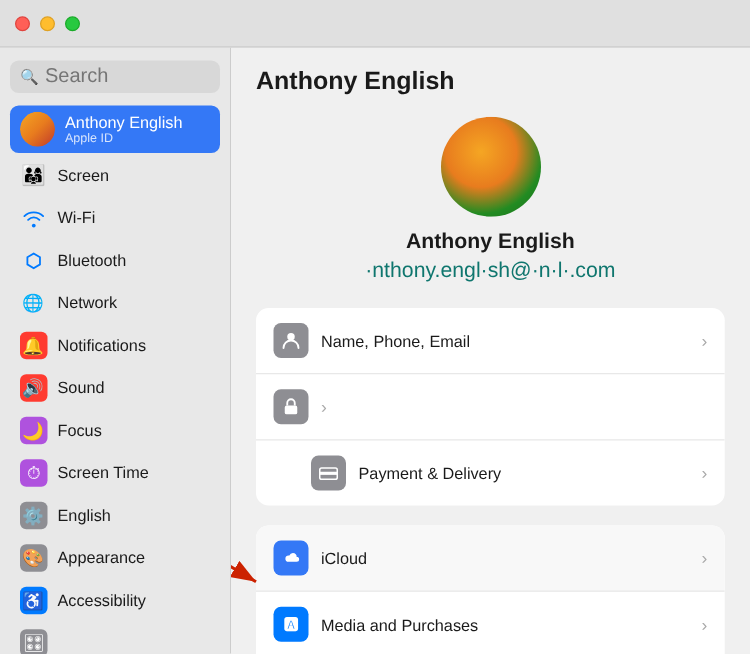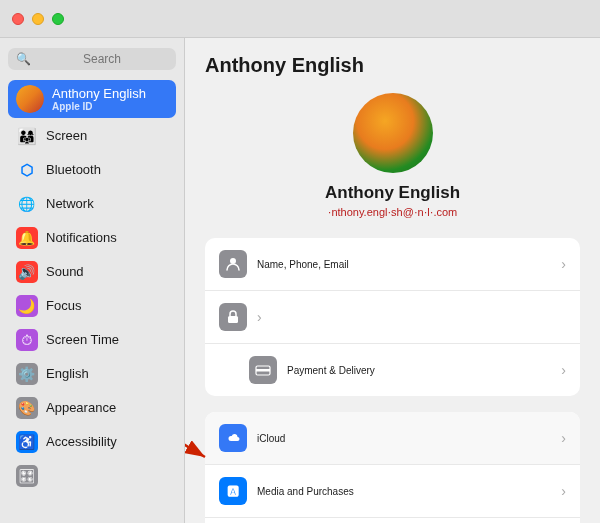--- a/index.html
+++ b/index.html
@@ -59,24 +59,23 @@
       background: #d8d8d8;
       border-radius: 7px;
       padding: 4px 8px;
       margin-bottom: 8px;
       gap: 5px;
     }
     .search-box input {
       background: transparent;
       border: none;
       outline: none;
-      font-size: 12px;
+      font-size: 16px;
       color: #b91c1c;
       width: 100%;
-      text-align: center;
     }
     .search-icon-svg { color: #888; font-size: 12px; }
 
     .sidebar-item {
       display: flex;
       align-items: center;
       padding: 5px 8px;
       border-radius: 7px;
       cursor: pointer;
       gap: 8px;
@@ -94,21 +93,21 @@
     .item-icon {
       width: 22px; height: 22px;
       border-radius: 5px;
       display: flex; align-items: center; justify-content: center;
       font-size: 14px;
       flex-shrink: 0;
     }
 
     .item-text-group { display: flex; flex-direction: column; }
     .item-label { font-size: 13px; line-height: 1.2; }
-    .item-sub { font-size: 10px; color: #666; font-weight: bold; }
+    .item-sub { font-size: 10px; color: #666; }
 
     
     .sidebar-avatar {
       width: 28px; height: 28px;
       border-radius: 50%;
       overflow: hidden;
       flex-shrink: 0;
     }
     .sidebar-avatar-img {
       width: 100%; height: 100%;
@@ -154,22 +153,22 @@
       background: radial-gradient(circle at 40% 35%, #f5a623, #e87c1e 40%, #228B22 70%, #1a6b1a);
     }
 
     .profile-name {
       font-size: 17px;
       font-weight: 600;
       color: #1a1a1a;
       margin-bottom: 3px;
     }
     .profile-email {
-      font-size: 11px;
-      color: #b91c1c;
+      font-size: 17px;
+      color: #0f766e;
     }
 
     
     .menu-group {
       background: white;
       border-radius: 10px;
       margin-bottom: 16px;
       overflow: hidden;
     }
 
@@ -187,21 +186,21 @@
       width: 28px; height: 28px;
       border-radius: 6px;
       display: flex; align-items: center; justify-content: center;
       margin-right: 10px;
       font-size: 15px;
       flex-shrink: 0;
     }
 
     .menu-item-label {
       flex: 1;
-      font-size: 10px;
+      font-size: 13px;
       color: #1a1a1a;
     }
 
     .menu-chevron {
       color: #aaa;
       font-size: 14px;
     }
 
     
     .menu-item.icloud-item {
@@ -239,20 +238,30 @@
         <span class="item-label">Anthony English</span>
         <span class="item-sub">Apple ID</span>
       </div>
     </div>
 
     <div class="sidebar-item">
       <div class="item-icon" style="font-size:16px;">👨‍👩‍👧</div>
       <span class="item-label">Screen</span>
     </div>
 
+    <div class="sidebar-item">
+      <div class="item-icon" style="font-size:16px;">
+        <svg width="18" height="18" viewBox="0 0 18 18" fill="none">
+          <path d="M9 13.5a1.5 1.5 0 100 3 1.5 1.5 0 000-3z" fill="#007aff"></path>
+          <path d="M4.5 10.5C5.8 9.2 7.3 8.5 9 8.5s3.2.7 4.5 2" stroke="#007aff" stroke-width="1.5" fill="none" stroke-linecap="round"></path>
+          <path d="M1.5 7.5C3.5 5.5 6.1 4.5 9 4.5s5.5 1 7.5 3" stroke="#007aff" stroke-width="1.5" fill="none" stroke-linecap="round"></path>
+        </svg>
+      </div>
+      <span class="item-label">Wi-Fi</span>
+    </div>
 
     <div class="sidebar-item">
       <div class="item-icon" style="color:#007aff; font-size:15px; font-weight:bold;">
         ⬡
       </div>
       <span class="item-label">Bluetooth</span>
     </div>
 
     <div class="sidebar-item">
       <div class="item-icon" style="font-size:14px;">🌐</div>

